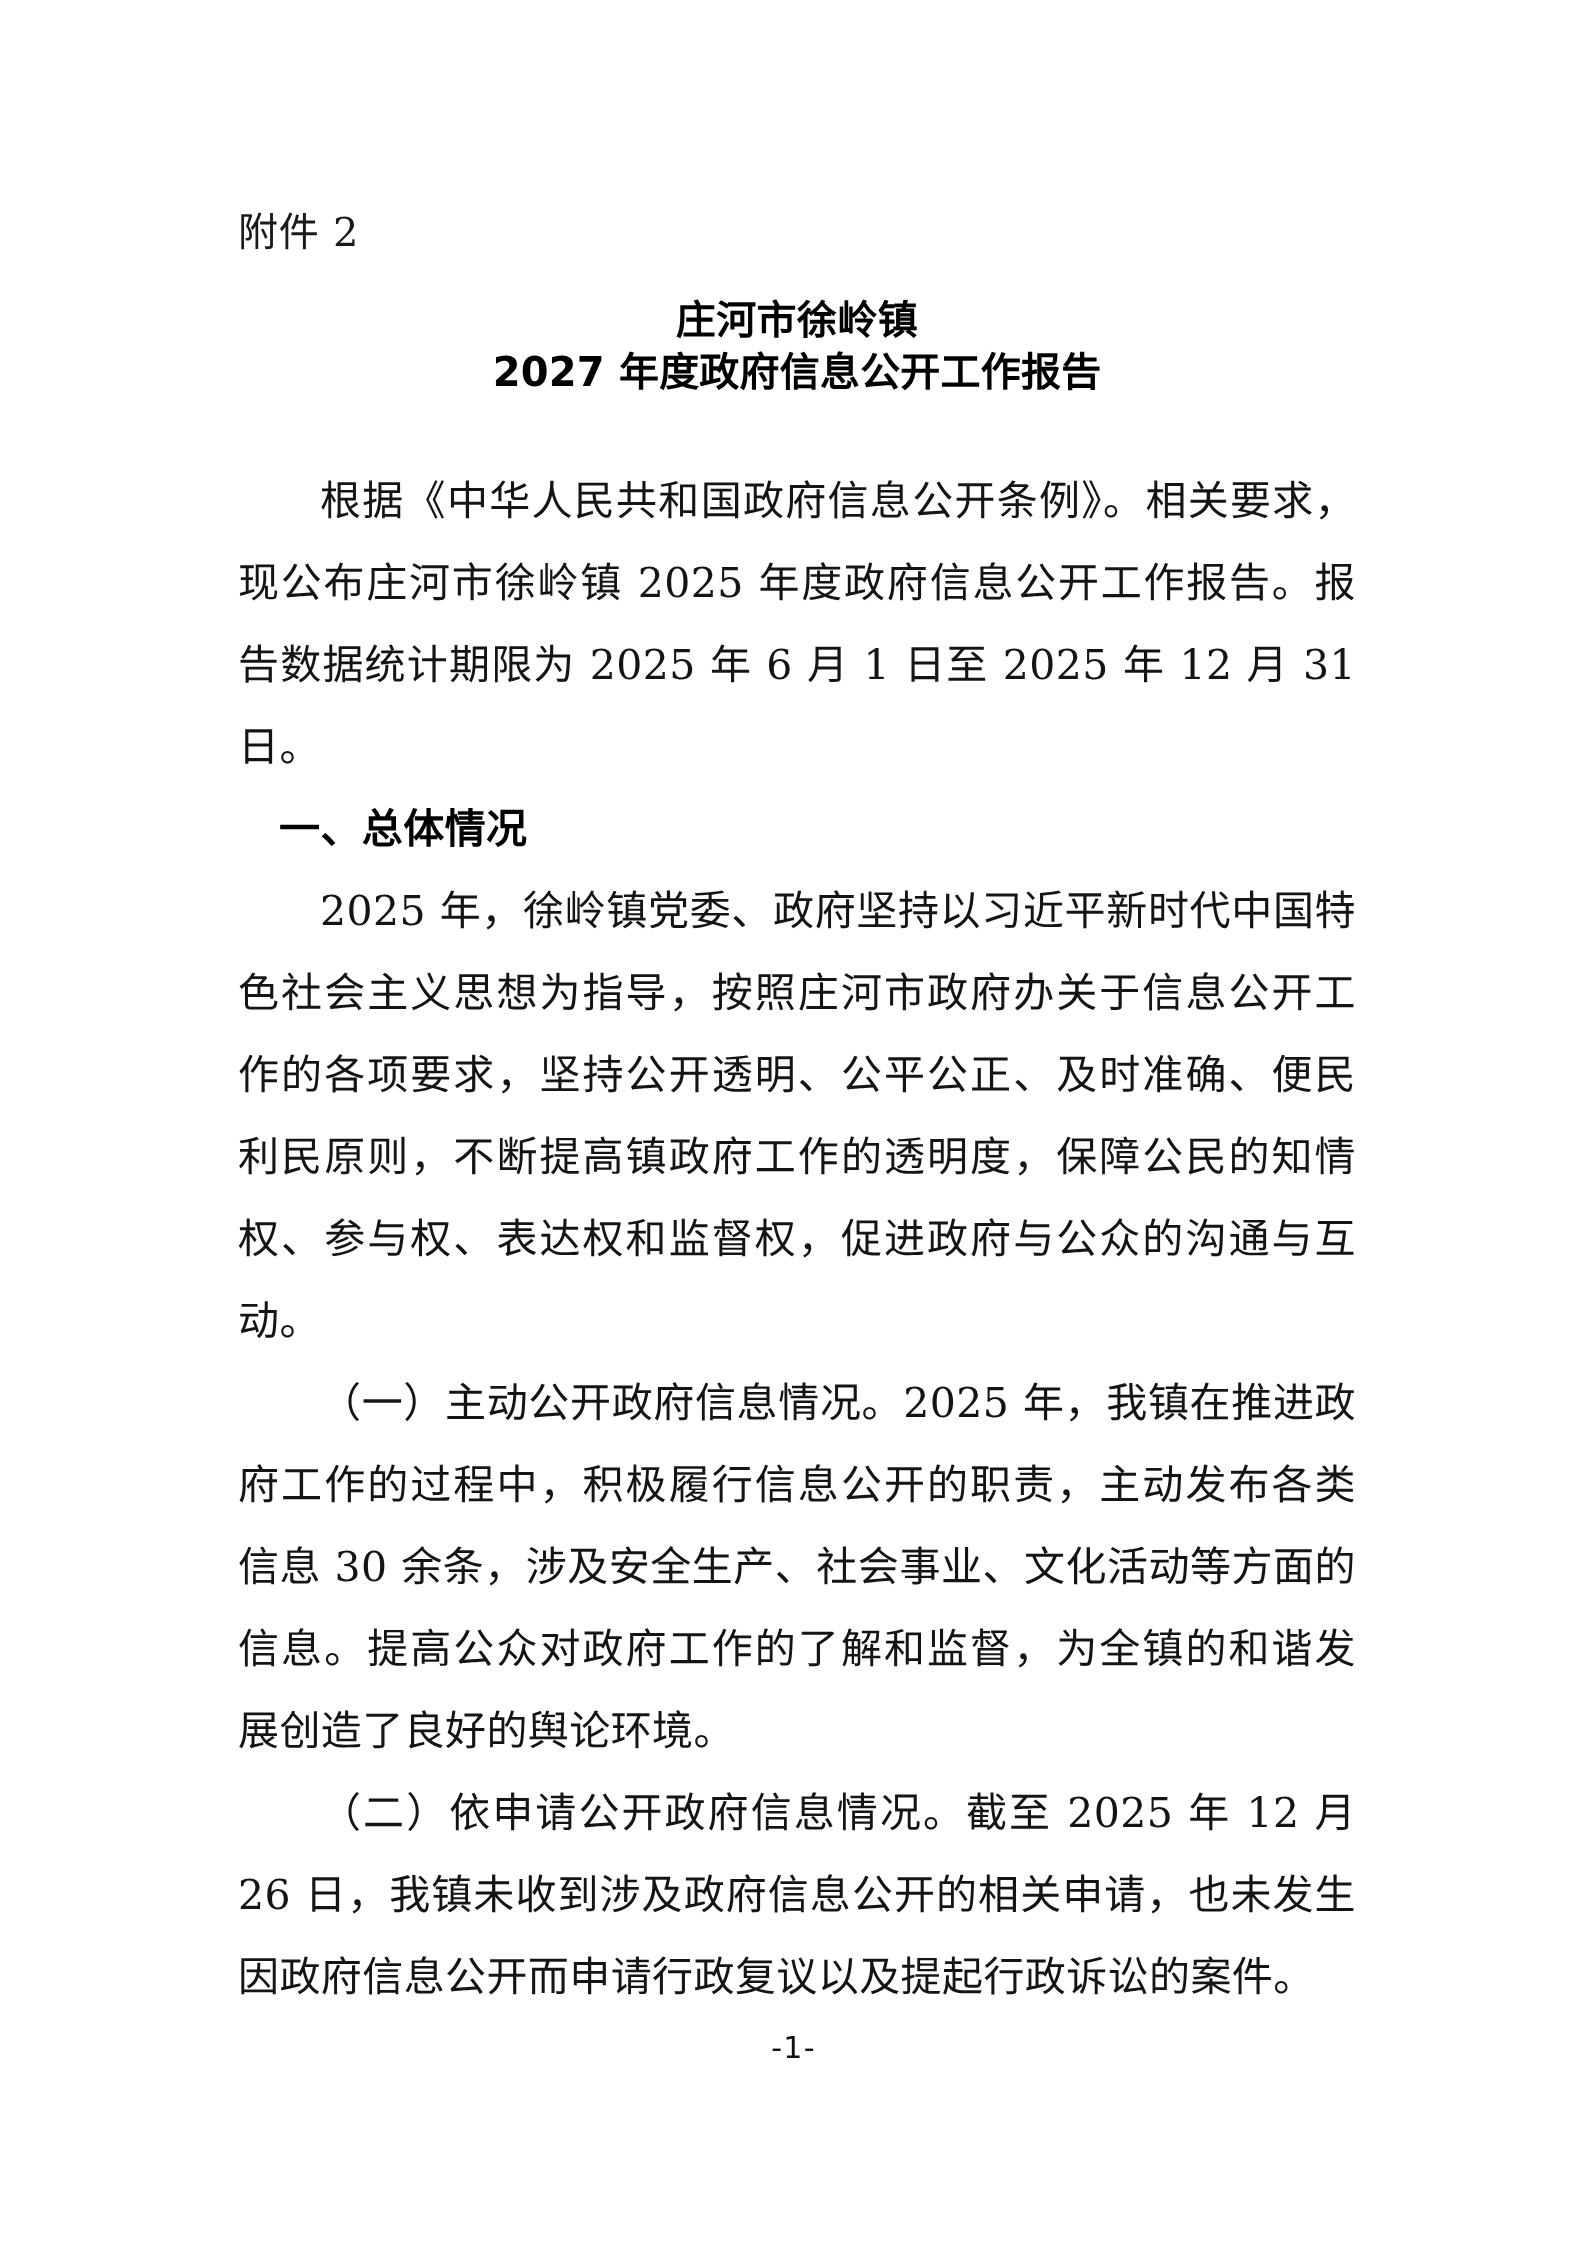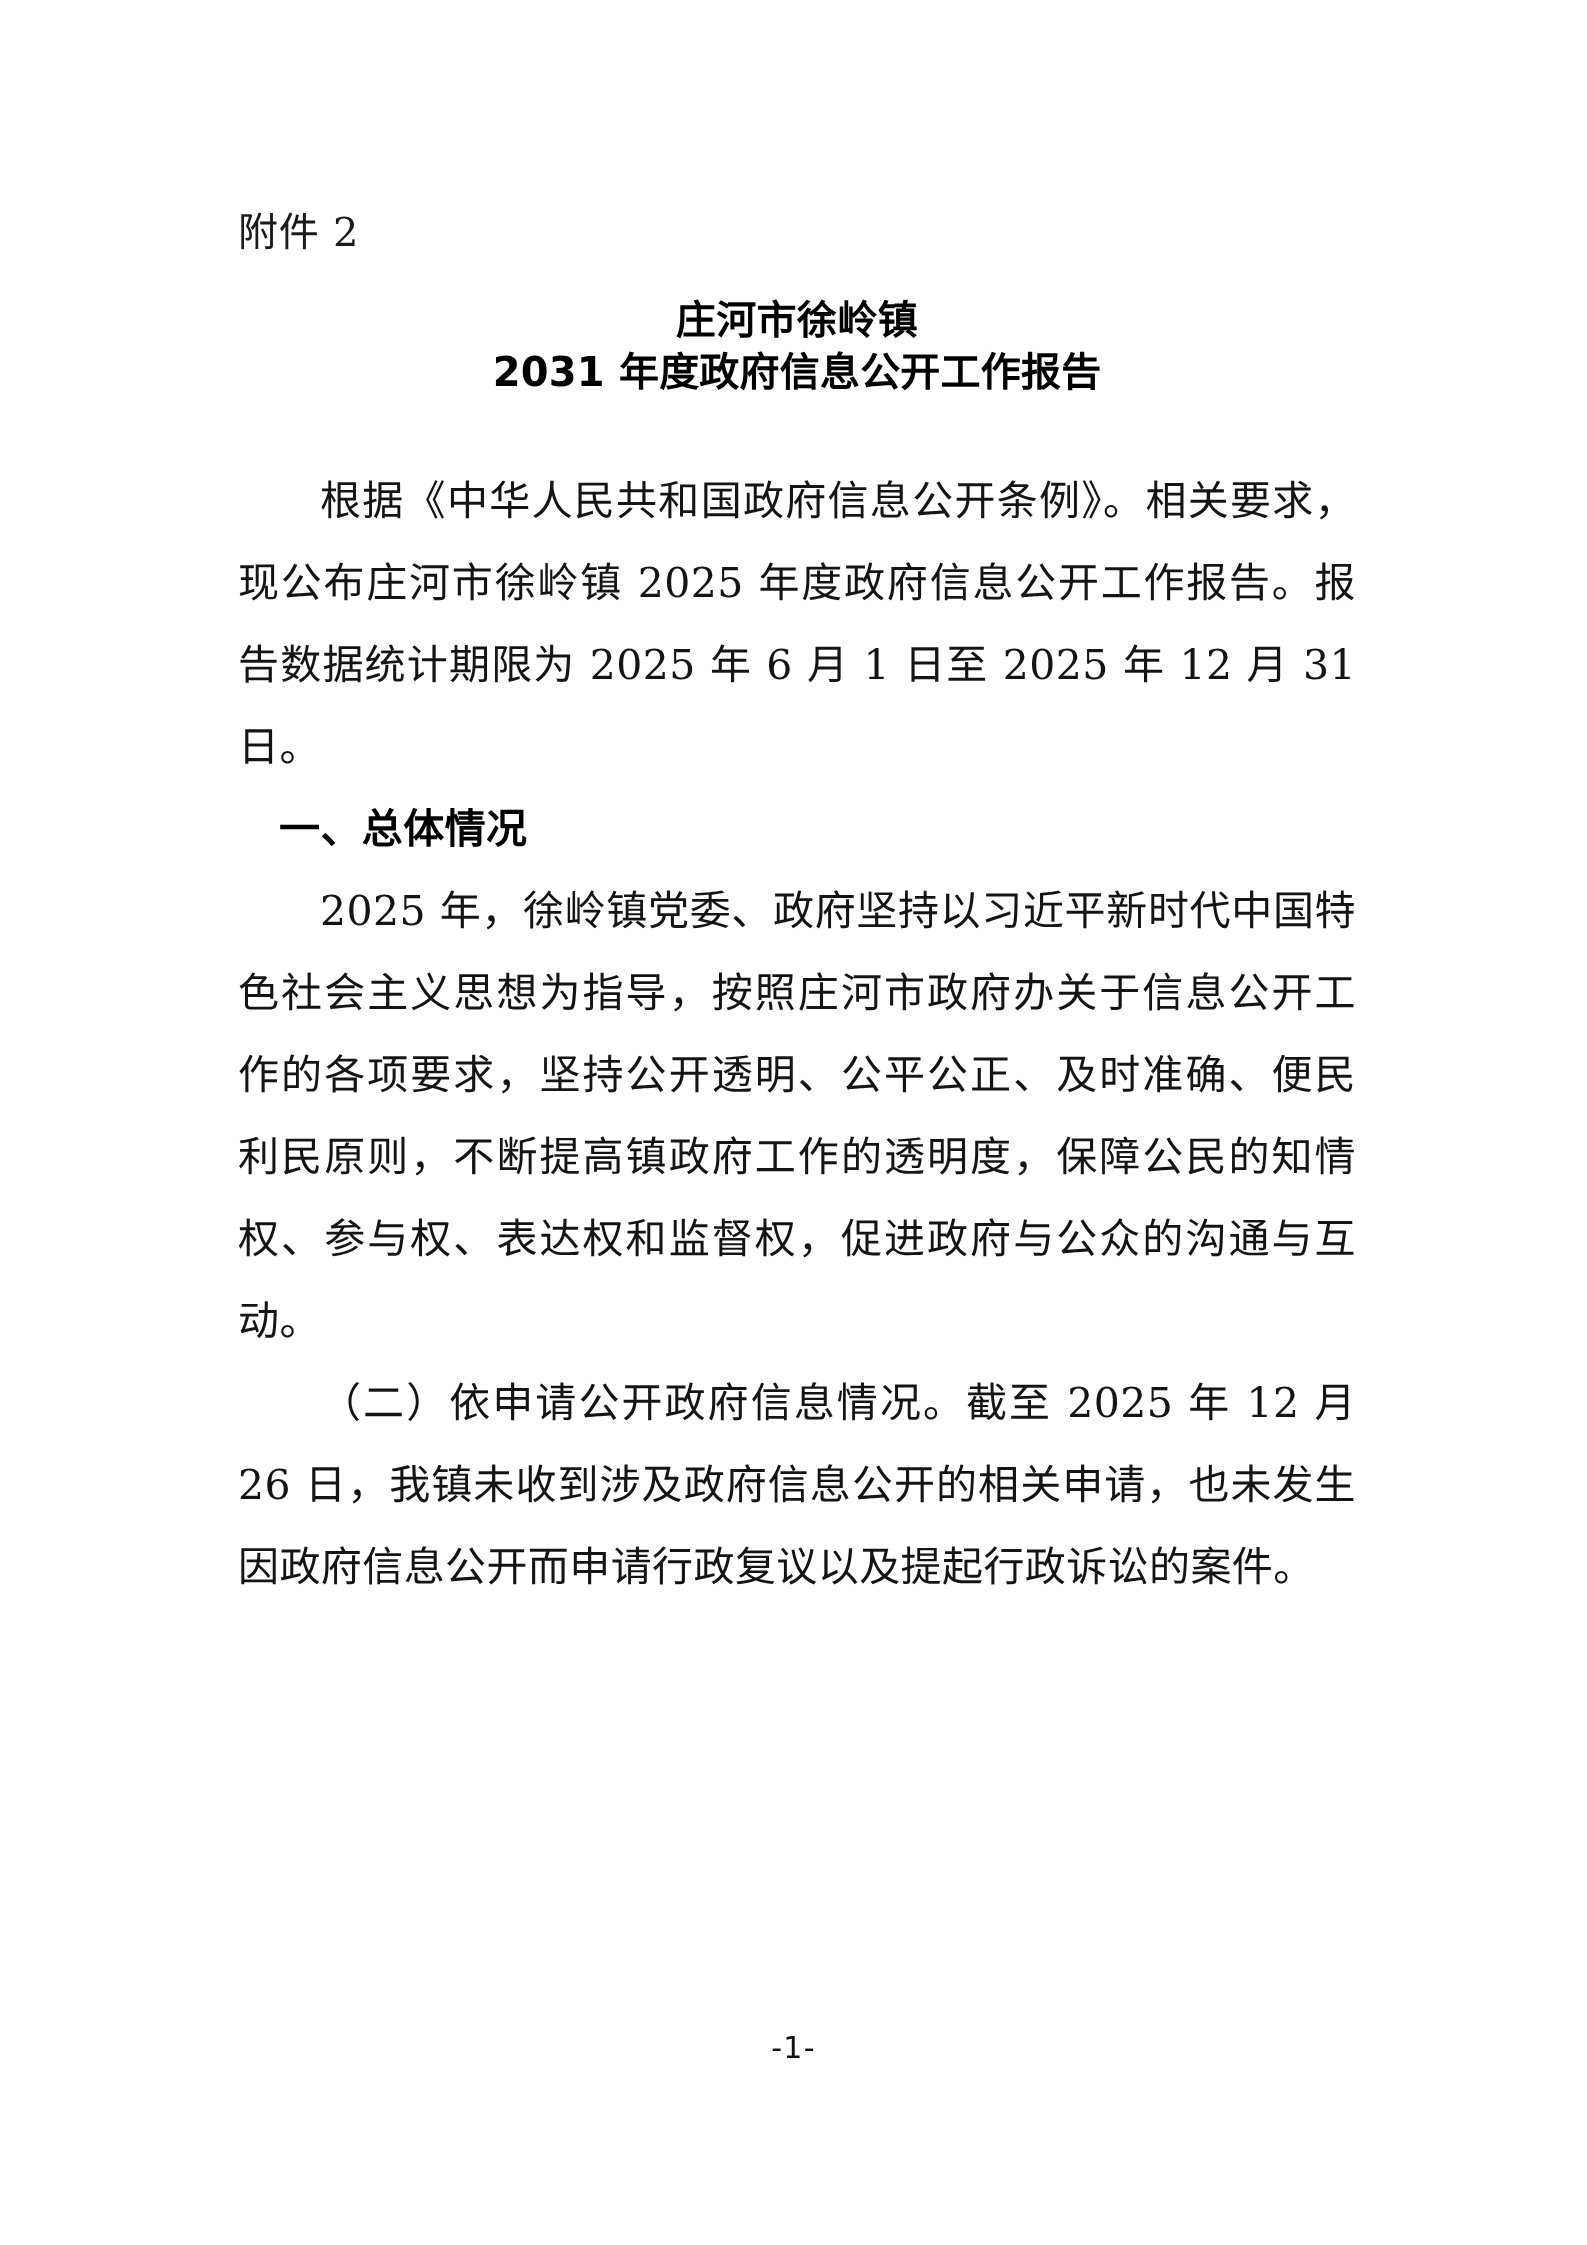--- a/index.html
+++ b/index.html
@@ -108,31 +108,32 @@
 <body>
 
 <div class="page">
 
   <div class="content">
 
     <div class="attachment-label">附件 2</div>
 
     <div class="doc-title">
       <span class="title-line title-line-1">庄河市徐岭镇</span>
-      <span class="title-line title-line-2">2031 年度政府信息公开工作报告</span>
+      <span class="title-line title-line-2">2027 年度政府信息公开工作报告</span>
     </div>
 
     <div class="body-block">
 
       <p class="para">根据《中华人民共和国政府信息公开条例》。相关要求，现公布庄河市徐岭镇 2025 年度政府信息公开工作报告。报告数据统计期限为 2025 年 6 月 1 日至 2025 年 12 月 31 日。</p>
 
       <h2 class="section-heading">一、总体情况</h2>
 
       <p class="para">2025 年，徐岭镇党委、政府坚持以习近平新时代中国特色社会主义思想为指导，按照庄河市政府办关于信息公开工作的各项要求，坚持公开透明、公平公正、及时准确、便民利民原则，不断提高镇政府工作的透明度，保障公民的知情权、参与权、表达权和监督权，促进政府与公众的沟通与互动。</p>
 
+      <p class="para">（一）主动公开政府信息情况。2025 年，我镇在推进政府工作的过程中，积极履行信息公开的职责，主动发布各类信息 30 余条，涉及安全生产、社会事业、文化活动等方面的信息。提高公众对政府工作的了解和监督，为全镇的和谐发展创造了良好的舆论环境。</p>
 
       <p class="para">（二）依申请公开政府信息情况。截至 2025 年 12 月 26 日，我镇未收到涉及政府信息公开的相关申请，也未发生因政府信息公开而申请行政复议以及提起行政诉讼的案件。</p>
 
     </div>
   </div>
 
   <div class="page-footer">-1-</div>
 
 </div>
 

